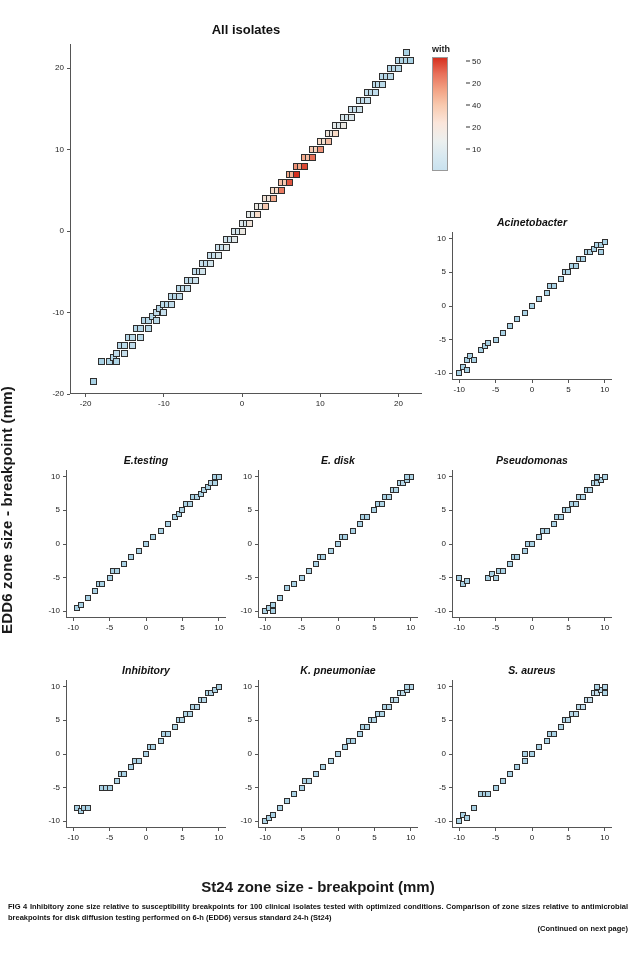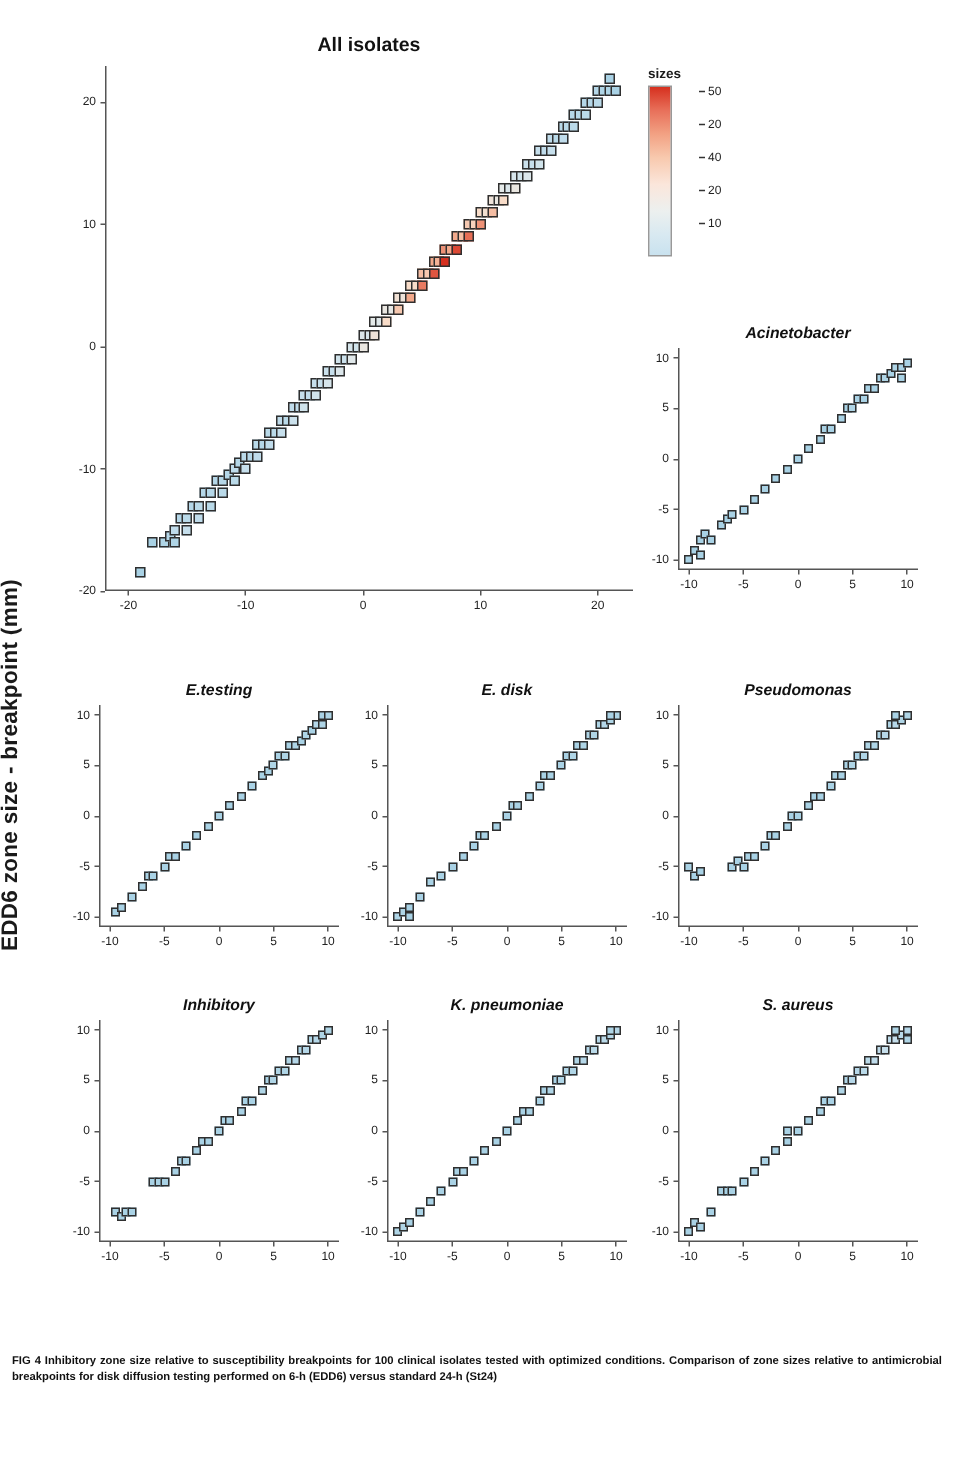--- a/index.html
+++ b/index.html
@@ -101,23 +101,24 @@
     font-weight:bold;
   }
   .caption .cont { display:block; text-align:right; }
 </style>
 </head>
 <body>
 
 <div class="fig">
 
   <div class="ylabel-main">EDD6 zone size - breakpoint (mm)</div>
+  <div class="xlabel-main">St24 zone size - breakpoint (mm)</div>
 
   <div class="legend">
-    <div class="lgd-title">sizes</div>
+    <div class="lgd-title">with</div>
     <div class="lgd-wrap">
       <div class="bar"></div>
       <div class="lgd-tick" style="top:4px;"><i></i><span>50</span></div>
       <div class="lgd-tick" style="top:26px;"><i></i><span>20</span></div>
       <div class="lgd-tick" style="top:48px;"><i></i><span>40</span></div>
       <div class="lgd-tick" style="top:70px;"><i></i><span>20</span></div>
       <div class="lgd-tick" style="top:92px;"><i></i><span>10</span></div>
     </div>
   </div>
 
@@ -654,14 +655,15 @@
         <div class="pt" style="left: 142.455px; top: 10.4545px; background: rgb(198, 223, 236);"></div>
         <div class="pt" style="left: 146.091px; top: 7.09091px; background: rgb(186, 218, 233);"></div>
         <div class="pt" style="left: 149.727px; top: 3.72727px; background: rgb(181, 215, 232);"></div>
         <div class="pt" style="left: 142.455px; top: 3.72727px; background: rgb(175, 213, 230);"></div>
         <div class="pt" style="left: 149.727px; top: 10.4545px; background: rgb(175, 213, 230);"></div>
       </div>
     </div>
 
   <div class="caption">
     <span>FIG 4 Inhibitory zone size relative to susceptibility breakpoints for 100 clinical isolates tested with optimized conditions. Comparison of zone sizes relative to antimicrobial breakpoints for disk diffusion testing performed on 6-h (EDD6) versus standard 24-h (St24)</span>
+    <span class="cont">(Continued on next page)</span>
   </div>
 </div>
 
 </body></html>

